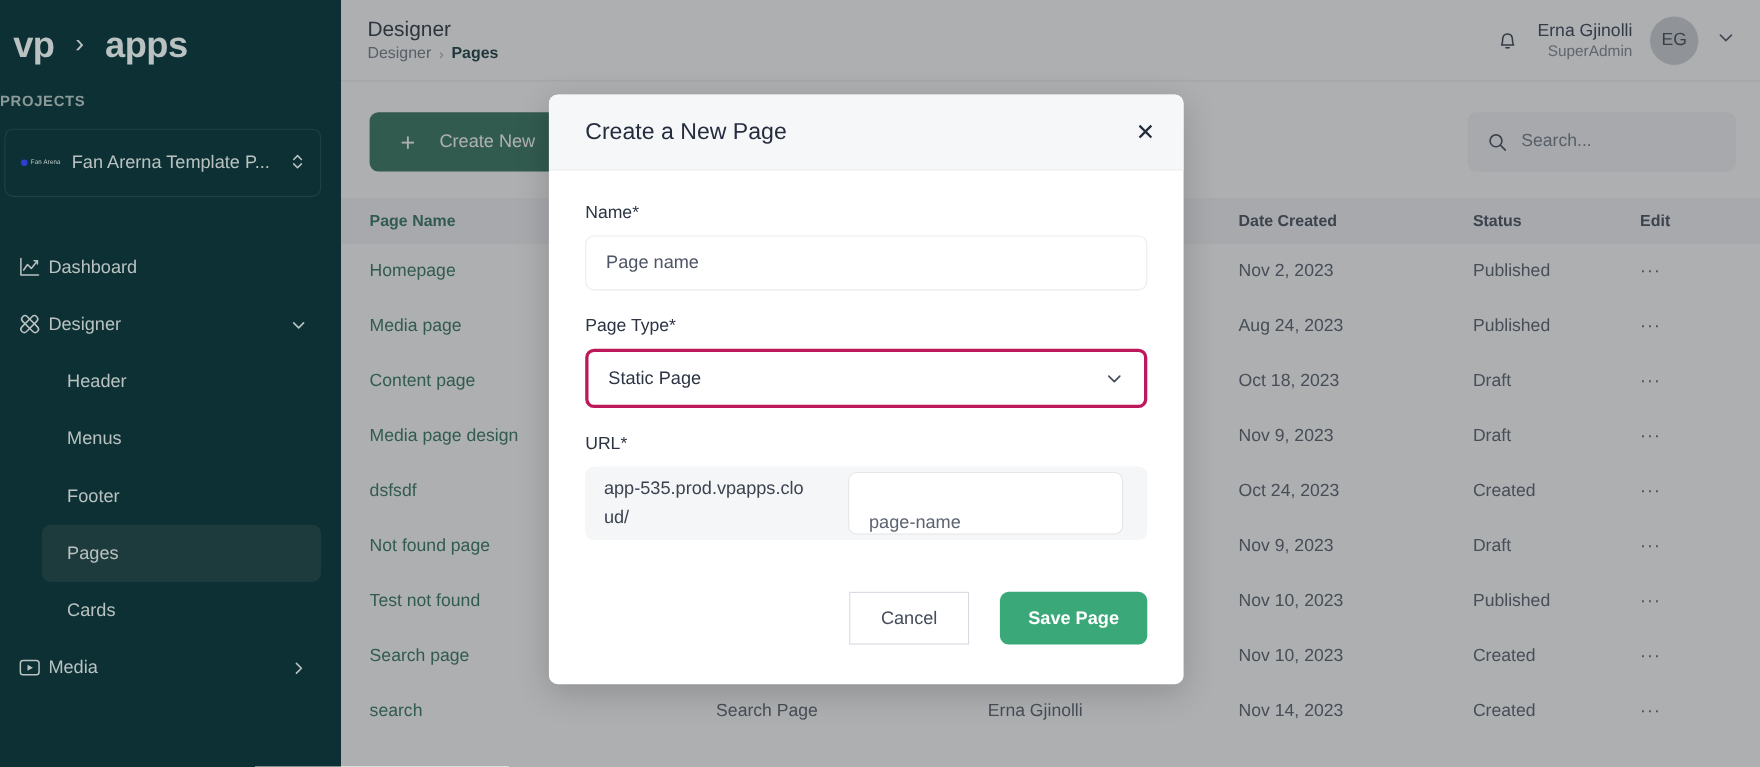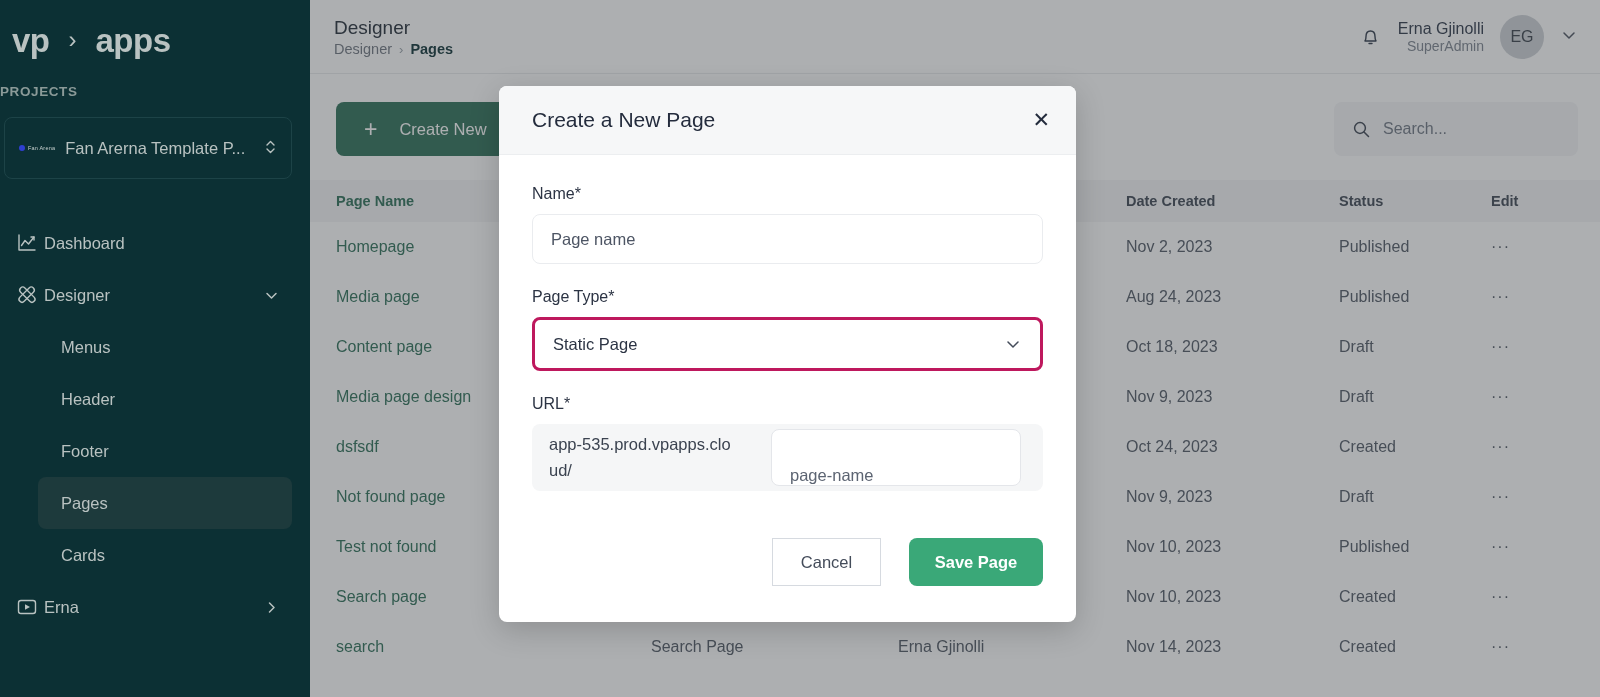--- a/index.html
+++ b/index.html
@@ -336,43 +336,43 @@
         </span>
         <span class="nav-label">Designer</span>
         <span class="nav-arrow">
           <svg width="17" height="17" viewBox="0 0 17 17" fill="none" stroke="#b9c2c1" stroke-width="1.5" stroke-linecap="round" stroke-linejoin="round">
             <path d="M4 6.5 L8.5 11 L13 6.5"></path>
           </svg>
         </span>
       </div>
 
       <div class="nav-sub">
+        <span>Header</span>
+      </div>
+      <div class="nav-sub">
         <span>Menus</span>
-      </div>
-      <div class="nav-sub">
-        <span>Header</span>
       </div>
       <div class="nav-sub">
         <span>Footer</span>
       </div>
       <div class="nav-sub active">
         <span>Pages</span>
       </div>
       <div class="nav-sub">
         <span>Cards</span>
       </div>
 
       <div class="nav-item">
         <span class="nav-ico">
           <svg width="22" height="22" viewBox="0 0 22 22" fill="none" stroke="#b9c2c1" stroke-width="1.4" stroke-linecap="round" stroke-linejoin="round">
             <rect x="2.5" y="4.5" width="17" height="13" rx="2.5"></rect>
             <path d="M9 8.3 L14 11 L9 13.7 Z" fill="#b9c2c1" stroke="none"></path>
           </svg>
         </span>
-        <span class="nav-label">Erna</span>
+        <span class="nav-label">Media</span>
         <span class="nav-arrow">
           <svg width="17" height="17" viewBox="0 0 17 17" fill="none" stroke="#b9c2c1" stroke-width="1.5" stroke-linecap="round" stroke-linejoin="round">
             <path d="M6.5 4 L11 8.5 L6.5 13"></path>
           </svg>
         </span>
       </div>
 
     </nav>
   </aside>
 

